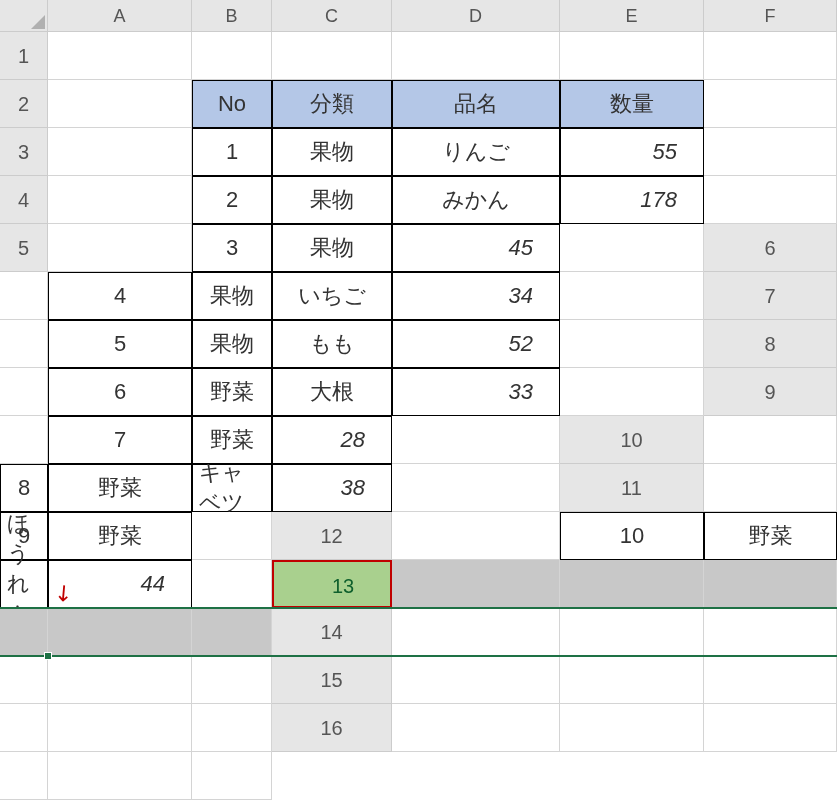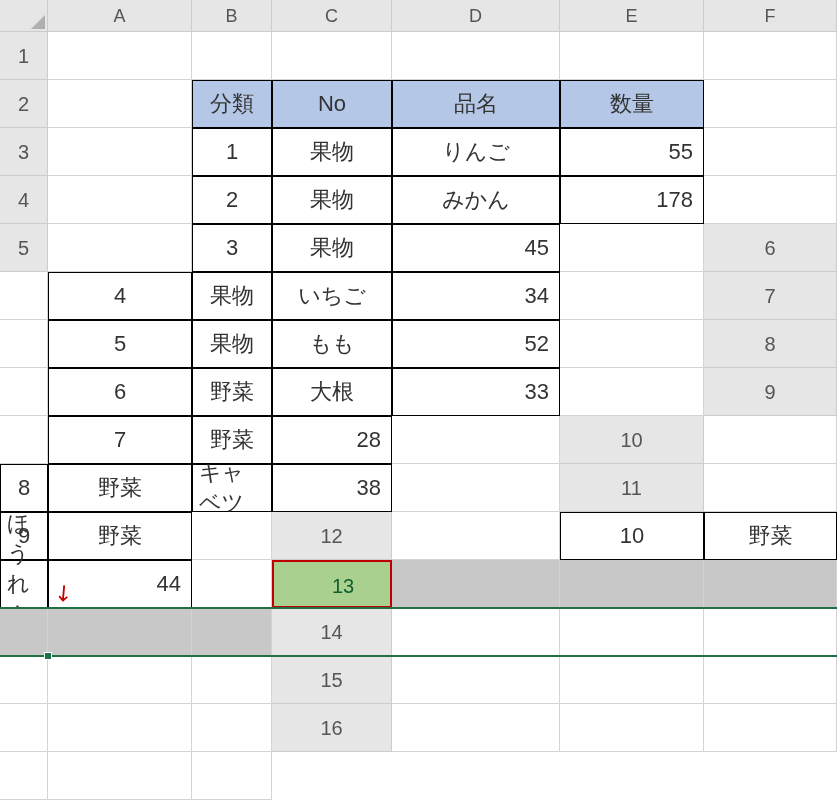--- a/index.html
+++ b/index.html
@@ -5,21 +5,21 @@
     * { box-sizing: border-box; margin: 0; padding: 0; }
     body { font-family: "Meiryo", "Yu Gothic", sans-serif; font-size: 20px; color: #333; background: #fff; width: 837px; }
     .grid { display: grid; grid-template-columns: 48px 144px 80px 120px 168px 144px 133px; position: relative; }
     .col-head { background: #e6e6e6; border-right: 1px solid #ccc; border-bottom: 1px solid #ccc; text-align: center; height: 32px; line-height: 32px; font-size: 18px; color: #555; }
     .row-head { background: #e6e6e6; border-right: 1px solid #ccc; border-bottom: 1px solid #ccc; text-align: center; height: 48px; line-height: 48px; font-size: 20px; color: #555; }
     .corner { background: #e6e6e6; border-right: 1px solid #ccc; border-bottom: 1px solid #ccc; position: relative; height: 32px; }
     .corner::after { content: ''; position: absolute; right: 2px; bottom: 2px; width: 0; height: 0; border-left: 14px solid transparent; border-bottom: 14px solid #b0b0b0; }
     .cell { border-right: 1px solid #d4d4d4; border-bottom: 1px solid #d4d4d4; height: 48px; padding: 0 6px; display: flex; align-items: center; }
     .data-hdr { background: #b4c7e7; border: 1px solid #000; text-align: center; justify-content: center; font-size: 22px; }
     .data-cell { border: 1px solid #000; font-size: 22px; justify-content: center; }
-    .num-cell { justify-content: flex-end; padding-right: 10px; }
+    .num-cell { justify-content: flex-end; padding-right: 26px; font-style: italic; }
     .row-head.sel { background: #a9d08e; border: 2px solid #c00000; color: #0f5f2d; font-weight: 500; padding-left: 22px; }
     .arrow { position: absolute; color: #c00000; font-size: 22px; pointer-events: none; transform: rotate(-40deg); }
     .sel-border-top { position: absolute; height: 2px; background: #1e7145; left: 0; right: 0; }
     .sel-border-bot { position: absolute; height: 2px; background: #1e7145; left: 0; right: 0; }
     .sel-handle { position:absolute; width:8px; height:8px; background:#1e7145; border:1px solid #fff; }
   </style>
 </head>
 <body>
 
 <div class="grid" id="grid">
@@ -32,22 +32,22 @@
     <div class="col-head">F</div>
     <div class="row-head">1</div>
     <div class="cell"></div>
     <div class="cell"></div>
     <div class="cell"></div>
     <div class="cell"></div>
     <div class="cell"></div>
     <div class="cell"></div>
     <div class="row-head">2</div>
     <div class="cell"></div>
+    <div class="cell data-hdr">No</div>
     <div class="cell data-hdr">分類</div>
-    <div class="cell data-hdr">No</div>
     <div class="cell data-hdr">品名</div>
     <div class="cell data-hdr">数量</div>
     <div class="cell"></div>
     <div class="row-head">3</div>
     <div class="cell"></div>
     <div class="cell data-cell">1</div>
     <div class="cell data-cell">果物</div>
     <div class="cell data-cell">りんご</div>
     <div class="cell data-cell num-cell">55</div>
     <div class="cell"></div>

